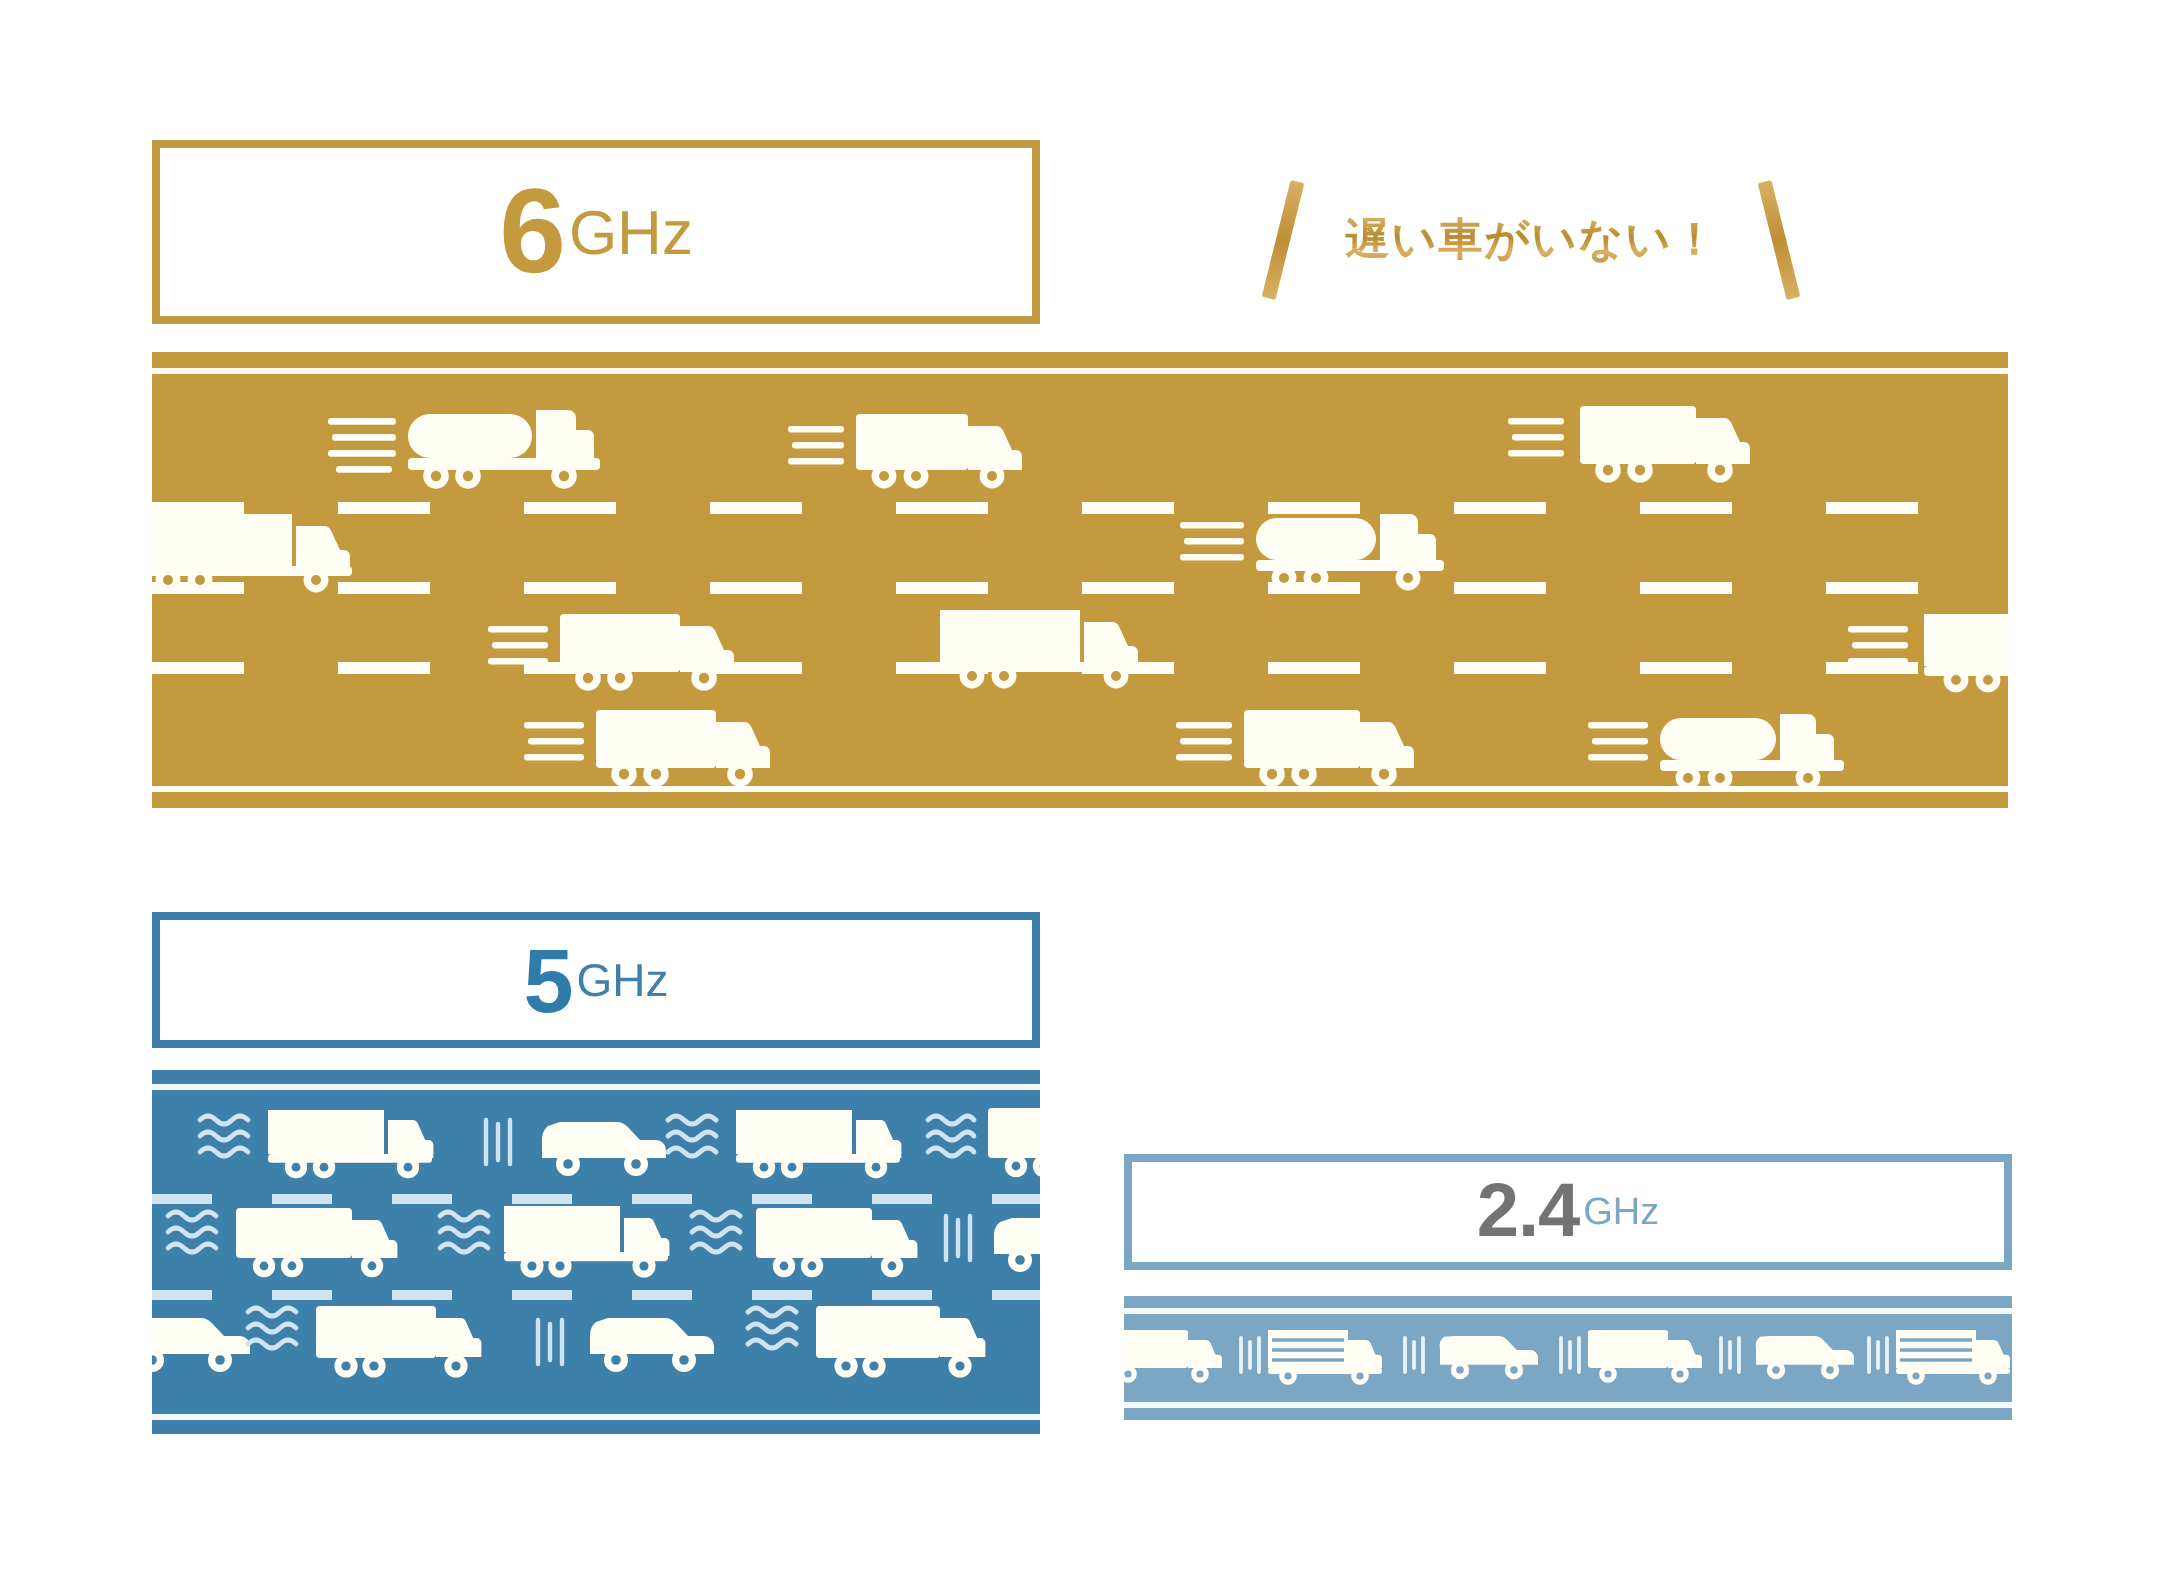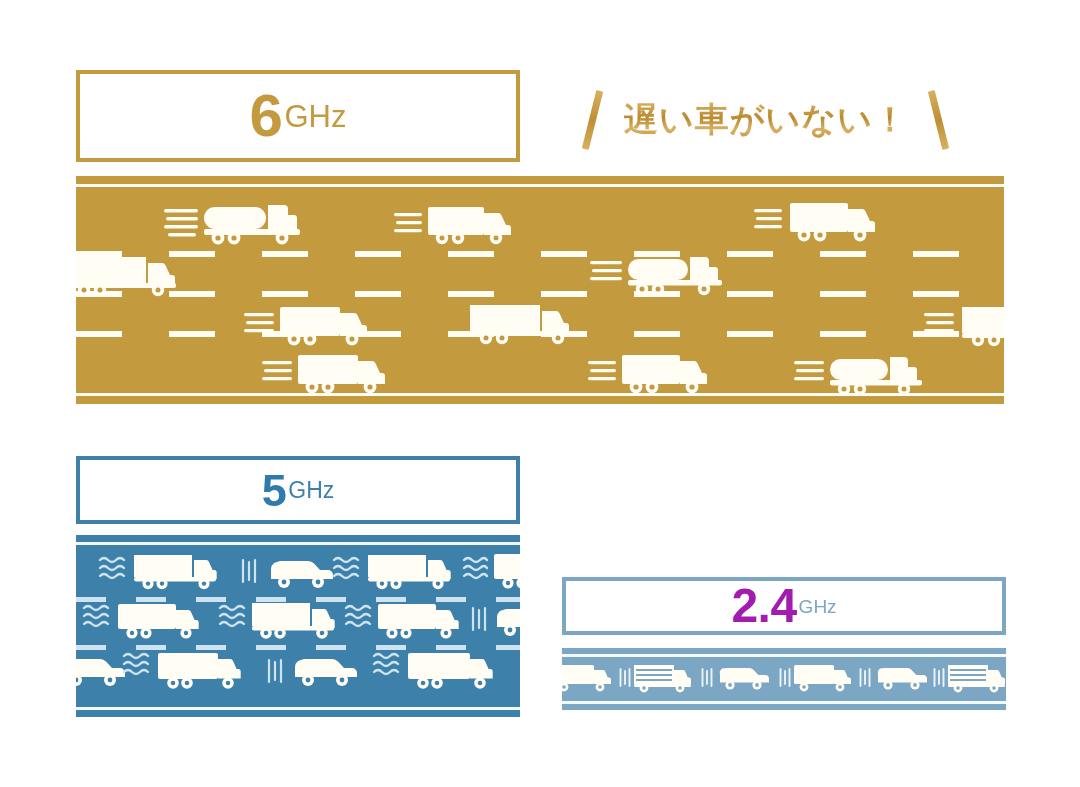--- a/index.html
+++ b/index.html
@@ -46,21 +46,21 @@
     left: 76px; top: 456px; width: 444px; height: 68px;
     border: 4px solid #3D80AA;
   }
   #plate-5 .freq { font-size: 45px; color: #2F7BAB; }
   #plate-5 .unit { font-size: 23px; color: #3D80AA; margin-left: 2px; }
 
   #plate-24 {
     left: 562px; top: 577px; width: 444px; height: 58px;
     border: 4px solid #7BA7C4;
   }
-  #plate-24 .freq { font-size: 48px; color: #a21caf; }
+  #plate-24 .freq { font-size: 38px; color: #737373; }
   #plate-24 .unit { font-size: 19px; color: #7BA7C4; margin-left: 2px; }
 
   
   #headline {
     position: absolute;
     left: 556px; top: 84px;
     width: 420px; height: 72px;
     display: flex;
     align-items: center;
     justify-content: center;
@@ -74,21 +74,21 @@
     content: "";
     position: absolute;
     left: 11px; top: 2px;
     width: 7px; height: 60px;
     background: linear-gradient(180deg,#D7B062 0%,#BE8F35 50%,#D7B062 100%);
     border-radius: 1px;
   }
   #headline .slash.left::before  { transform: rotate(14deg); }
   #headline .slash.right::before { transform: rotate(-14deg); }
   #headline .htext {
-    font-size: 34px;
+    font-size: 22px;
     font-weight: 700;
     color: #BE9136;
     background: linear-gradient(180deg,#E0BC73 0%,#B98B2E 45%,#D9B063 70%,#B98B2E 100%);
     -webkit-background-clip: text;
     background-clip: text;
     -webkit-text-fill-color: transparent;
     padding: 0 16px;
     white-space: nowrap;
     letter-spacing: 1px;
   }

